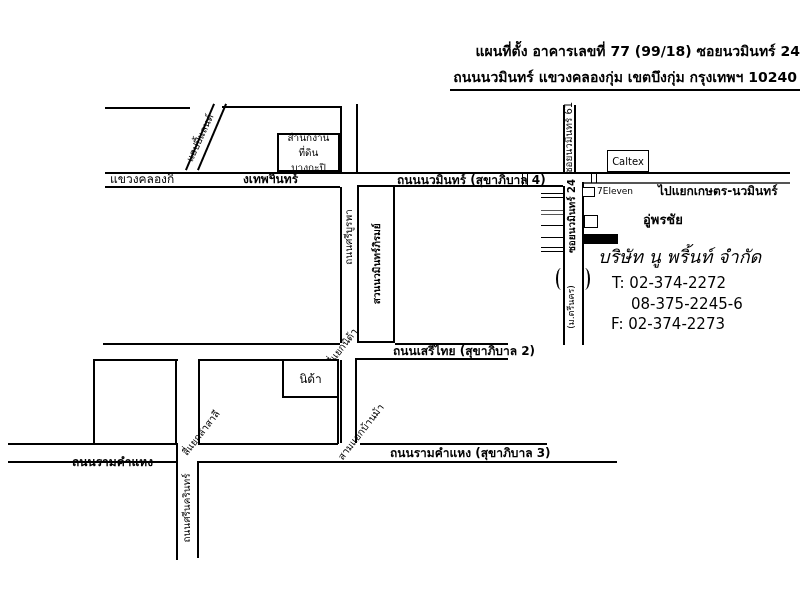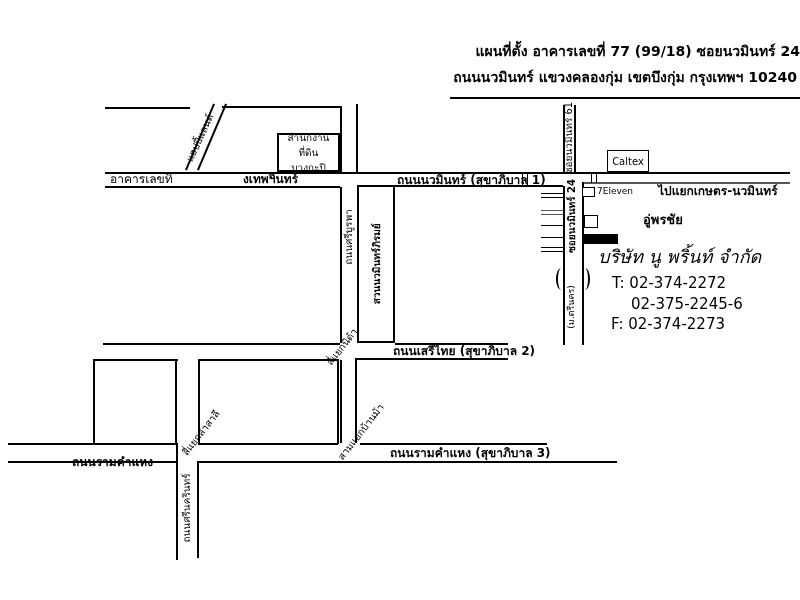--- a/index.html
+++ b/index.html
@@ -14,21 +14,21 @@
   .lbl{position:absolute;white-space:nowrap;line-height:1.15;font-size:12px;}
   .b{font-weight:bold;}
   .c{transform:translate(-50%,-50%) rotate(var(--r,0deg));transform-origin:center;}
   .box{position:absolute;border:2px solid #000;background:#fff;display:flex;flex-direction:column;
        align-items:center;justify-content:center;text-align:center;box-sizing:border-box;}
   .marker{position:absolute;background:#000;}
   .arcL{position:absolute;width:8px;height:22px;border-left:2px solid #000;border-radius:50%;background:transparent;}
   .arcR{position:absolute;width:8px;height:22px;border-right:2px solid #000;border-radius:50%;background:transparent;}
   #title{position:absolute;left:40px;top:40px;width:760px;text-align:right;}
   #title .t1{font-size:14px;font-weight:bold;margin-bottom:4px;}
-  #title .t2{font-size:14px;font-weight:bold;display:inline-block;border-bottom:2px solid #000;padding:0 3px 9px 3px;}
+  #title .t2{font-size:14px;font-weight:bold;display:inline-block;border-bottom:2px solid #000;padding:0 3px 1px 3px;}
 </style>
 </head>
 <body>
 
 <div id="canvas">
 
   <div id="title">
     <div class="t1">แผนที่ตั้ง อาคารเลขที่ 77 (99/18) ซอยนวมินทร์ 24</div>
     <div><span class="t2">ถนนนวมินทร์ แขวงคลองกุ่ม เขตบึงกุ่ม กรุงเทพฯ 10240</span></div>
   </div>
@@ -51,23 +51,23 @@
   <div class="lbl c" style="left:569px;top:138px;--r:-90deg;font-size:10px;">ซอยนวมินทร์ 61</div>
 
   <div class="box" style="left:607px;top:150px;width:42px;height:22px;font-size:10px;border-width:1.5px;">
     <div>Caltex</div>
   </div>
 
   <div class="ln h" style="left:105px;top:172px;width:685px;"></div>
   <div class="ln h" style="left:105px;top:186px;width:235px;"></div>
   <div class="ln h" style="left:395px;top:185px;width:168px;"></div>
   <div class="ln h gray" style="left:583px;top:182px;width:207px;"></div>
-  <div class="lbl" style="left:110px;top:173px;">อาคารเลขทิ</div>
+  <div class="lbl" style="left:110px;top:173px;">แขวงคลองกิ</div>
   <div class="lbl b" style="left:243px;top:173px;">งเทพฯินทร์</div>
-  <div class="lbl b" style="left:397px;top:174px;">ถนนนวมินทร์ (สุขาภิบาล 1)</div>
+  <div class="lbl b" style="left:397px;top:174px;">ถนนนวมินทร์ (สุขาภิบาล 4)</div>
   <div class="lbl b" style="left:658px;top:185px;">ไปแยกเกษตร-นวมินทร์</div>
 
   <div class="ln" style="left:522px;top:172px;width:1px;height:14px;"></div>
   <div class="ln" style="left:527px;top:172px;width:1px;height:14px;"></div>
   <div class="ln" style="left:591px;top:172px;width:1px;height:11px;"></div>
   <div class="ln" style="left:596px;top:172px;width:1px;height:11px;"></div>
 
   <div class="ln v" style="left:563px;top:186px;height:159px;"></div>
   <div class="ln v" style="left:582px;top:182px;height:163px;"></div>
   <div class="lbl c b" style="left:572px;top:216px;--r:-90deg;font-size:10px;">ซอยนวมินทร์ 24</div>
@@ -87,21 +87,21 @@
 
   <div class="box" style="left:582px;top:187px;width:13px;height:10px;border-width:1px;"></div>
   <div class="lbl" style="left:597px;top:186px;font-size:9px;">7Eleven</div>
 
   <div class="box" style="left:584px;top:215px;width:14px;height:13px;border-width:1.5px;"></div>
   <div class="lbl b" style="left:602px;top:213px;font-size:13px;margin-left:41px;">อู่พรชัย</div>
 
   <div class="marker" style="left:583px;top:234px;width:35px;height:10px;"></div>
   <div class="lbl" style="left:598px;top:247px;font-size:18px;font-style:italic;">บริษัท นู พริ้นท์ จำกัด</div>
   <div class="lbl" style="left:612px;top:275px;font-size:15px;">T: 02-374-2272</div>
-  <div class="lbl" style="left:631px;top:296px;font-size:15px;">02-375-2245-6</div>
+  <div class="lbl" style="left:631px;top:296px;font-size:15px;">08-375-2245-6</div>
   <div class="lbl" style="left:611px;top:316px;font-size:15px;">F: 02-374-2273</div>
 
   <div class="ln v" style="left:340px;top:187px;height:156px;"></div>
   <div class="lbl c" style="left:349px;top:237px;--r:-90deg;font-size:10px;">ถนนศรีบูรพา</div>
   <div class="box" style="left:357px;top:185px;width:38px;height:158px;">
     <div class="c lbl b" style="position:static;--r:-90deg;transform:rotate(-90deg);font-size:10px;">สวนนวมินทร์ภิรมย์</div>
   </div>
   <div class="ln v" style="left:340px;top:360px;height:83px;"></div>
   <div class="ln v" style="left:355px;top:358px;height:85px;"></div>
   <div class="lbl c" style="left:342px;top:347px;--r:-52deg;font-size:10px;">สี่แยกนิด้า</div>
@@ -110,20 +110,23 @@
   <div class="ln h" style="left:395px;top:343px;width:113px;"></div>
   <div class="ln h" style="left:93px;top:359px;width:85px;"></div>
   <div class="ln h" style="left:198px;top:359px;width:140px;"></div>
   <div class="ln h" style="left:357px;top:358px;width:151px;"></div>
   <div class="lbl b" style="left:393px;top:345px;">ถนนเสรีไทย (สุขาภิบาล 2)</div>
 
   <div class="ln v" style="left:93px;top:359px;height:85px;"></div>
   <div class="ln v" style="left:175px;top:359px;height:85px;"></div>
   <div class="ln v" style="left:198px;top:359px;height:85px;"></div>
   <div class="ln v" style="left:337px;top:359px;height:85px;"></div>
+  <div class="box" style="left:282px;top:359px;width:57px;height:39px;font-size:12px;">
+    <div>นิด้า</div>
+  </div>
 
   <div class="ln h" style="left:8px;top:443px;width:168px;"></div>
   <div class="ln h" style="left:198px;top:443px;width:140px;"></div>
   <div class="ln h" style="left:360px;top:443px;width:187px;"></div>
   <div class="ln h" style="left:8px;top:461px;width:168px;"></div>
   <div class="ln h" style="left:198px;top:461px;width:419px;"></div>
   <div class="lbl b" style="left:72px;top:447px;margin-top:9px;">ถนนรามคำแหง</div>
   <div class="lbl b" style="left:390px;top:447px;">ถนนรามคำแหง (สุขาภิบาล 3)</div>
   <div class="lbl c" style="left:201px;top:433px;--r:-52deg;font-size:10px;">สี่แยกลำสาลี</div>
   <div class="lbl c" style="left:361px;top:432px;--r:-52deg;font-size:10px;">สามแยกบ้านม้า</div>

